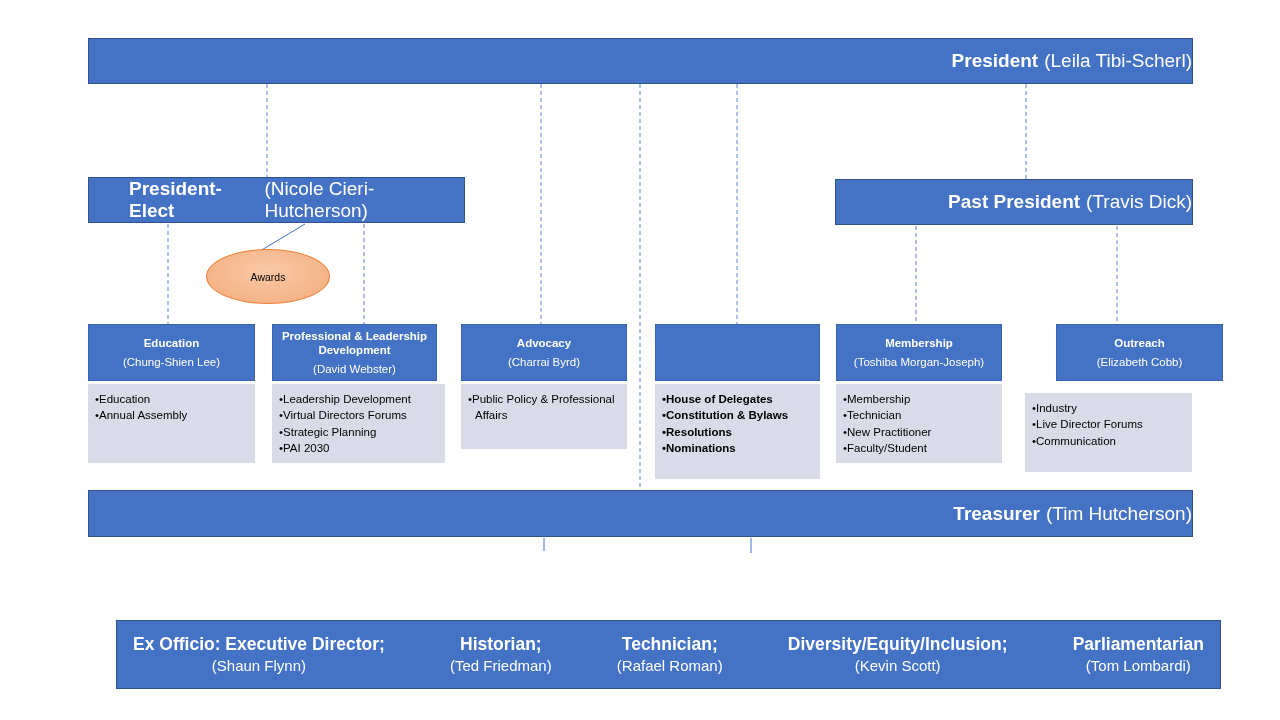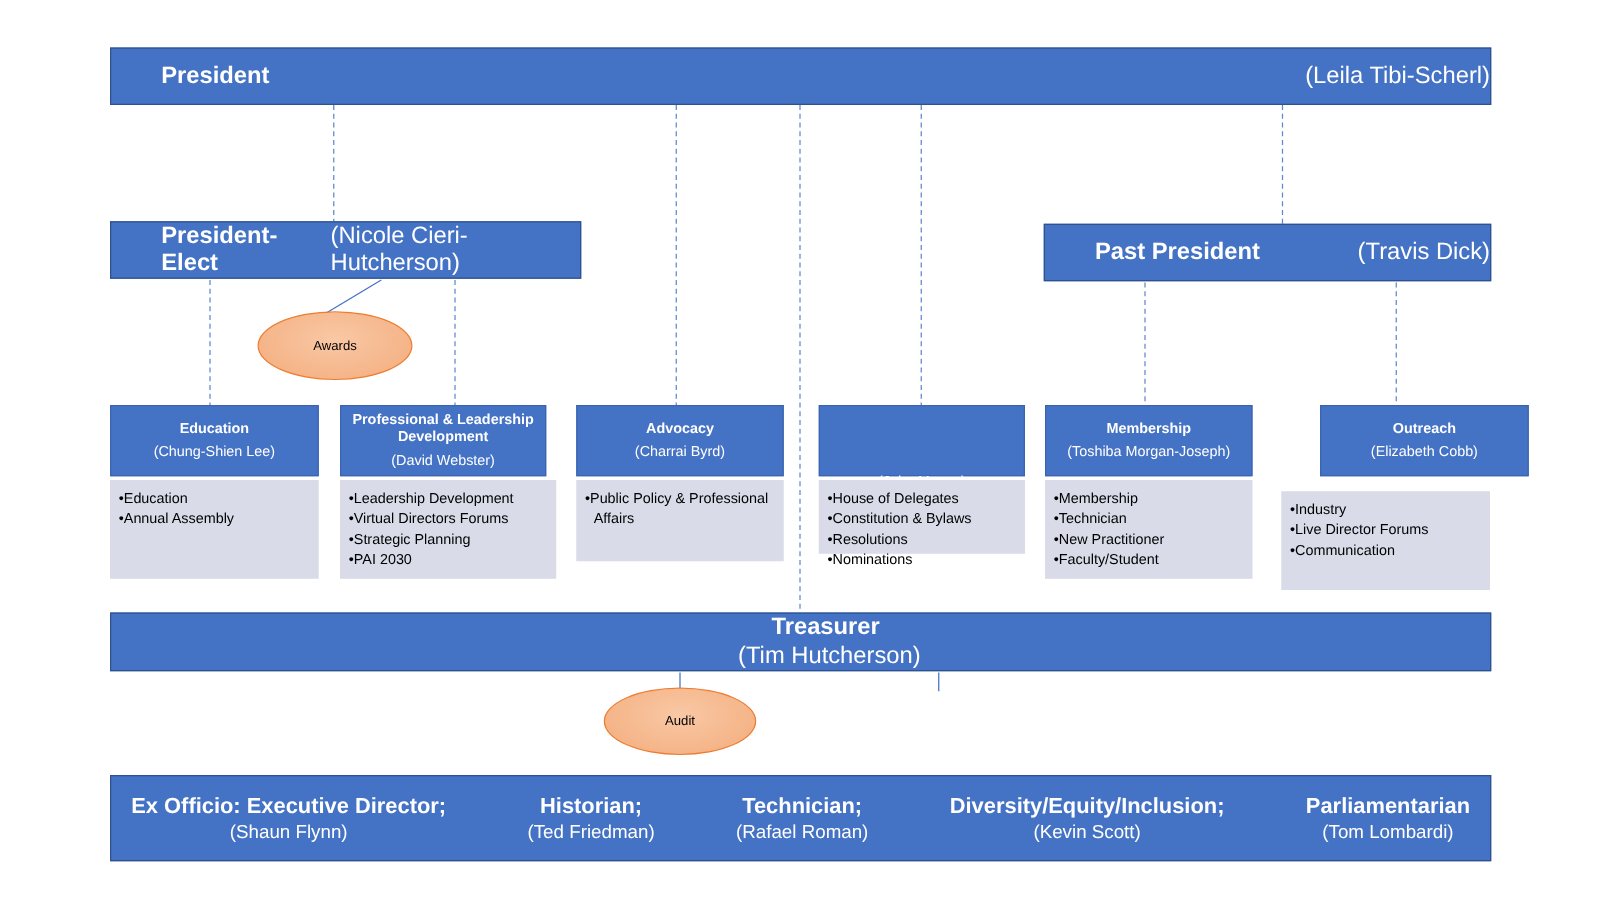--- a/index.html
+++ b/index.html
@@ -3,21 +3,21 @@
 <meta charset="utf-8">
 <style>
   html,body{margin:0;padding:0;background:#fff;}
   .stage{
     position:relative;width:1280px;height:720px;background:#ffffff;overflow:hidden;
     font-family:"Liberation Sans", sans-serif;
   }
   svg.connectors{position:absolute;left:0;top:0;width:1280px;height:720px;pointer-events:none;}
   .bar{
     position:absolute;background:#4472C4;border:1px solid #2F528F;color:#fff;
-    display:flex;align-items:center;justify-content:space-between;box-sizing:border-box;padding-left:40px;
+    display:flex;align-items:center;justify-content:flex-end;box-sizing:border-box;padding-left:40px;
   }
   .bar .t{font-weight:bold;}
   .bar .n{font-weight:normal;margin-left:6px;}
   .bigbar{font-size:19px;}
   .dept-header{
     position:absolute;background:#4472C4;border:1px solid #3B64B0;color:#fff;
     display:flex;flex-direction:column;align-items:center;justify-content:center;
     text-align:center;box-sizing:border-box;padding:2px 6px;
   }
   .dept-header .dt{font-weight:bold;font-size:11.5px;line-height:1.25;}
@@ -31,21 +31,21 @@
   .dept-body li::before{content:"\2022";margin-left:-7px;}
   .ellipse{
     position:absolute;border:1px solid #ED7D31;border-radius:50%;
     background:radial-gradient(ellipse at 50% 40%, #F9C8A5 0%, #F3AC7C 100%);
     display:flex;align-items:center;justify-content:center;
     color:#000;font-size:10.5px;box-sizing:border-box;
   }
   .exbar{
     position:absolute;background:#4472C4;border:1px solid #2F528F;color:#fff;
     display:flex;align-items:center;justify-content:space-between;
-    box-sizing:border-box;padding:0 16px;
+    box-sizing:border-box;padding:0 16px;margin-left:28px;
   }
   .excol{display:flex;flex-direction:column;align-items:center;text-align:center;}
   .excol .xt{font-weight:bold;font-size:17.5px;line-height:1.3;}
   .excol .xn{font-weight:normal;font-size:15px;line-height:1.3;}
 </style>
 </head>
 <body>
 
 <div class="stage">
 
@@ -118,21 +118,21 @@
   <div class="dept-body" style="left:461px;top:384px;width:166px;height:65px;">
     <ul>
         <li>Public Policy &amp; Professional Affairs</li>
       </ul>
   </div>
 
   <div class="dept-header" style="left:655px;top:324px;width:165px;height:57px;gap:48px;">
     <span class="dt">HOD Chair</span>
     <span class="dn">(John Manzo)</span>
   </div>
-  <div class="dept-body" style="left:655px;top:384px;width:165px;height:59px;">
+  <div class="dept-body" style="left:655px;top:384px;width:165px;height:95px;font-weight:bold;">
     <ul>
         <li>House of Delegates</li>
         <li>Constitution &amp; Bylaws</li>
         <li>Resolutions</li>
         <li>Nominations</li>
       </ul>
   </div>
 
   <div class="dept-header" style="left:836px;top:324px;width:166px;height:57px;">
     <span class="dt">Membership</span>
@@ -152,28 +152,25 @@
     <span class="dn">(Elizabeth Cobb)</span>
   </div>
   <div class="dept-body" style="left:1025px;top:393px;width:167px;height:79px;">
     <ul>
         <li>Industry</li>
         <li>Live Director Forums</li>
         <li>Communication</li>
       </ul>
   </div>
 
-  <div class="bar bigbar" style="left:88px;top:490px;width:1105px;height:47px;flex-direction:column;">
+  <div class="bar bigbar" style="left:88px;top:490px;width:1105px;height:47px;">
     <span class="t">Treasurer</span>
     <span class="n">(Tim Hutcherson)</span>
   </div>
 
-  <div class="ellipse" style="left:483px;top:550px;width:122px;height:54px;">
-    <span>Audit</span>
-  </div>
 
   <div class="exbar" style="left:88px;top:620px;width:1105px;height:69px;">
     <div class="excol">
       <span class="xt">Ex Officio: Executive Director;</span>
       <span class="xn">(Shaun Flynn)</span>
     </div>
     <div class="excol">
       <span class="xt">Historian;</span>
       <span class="xn">(Ted Friedman)</span>
     </div>

